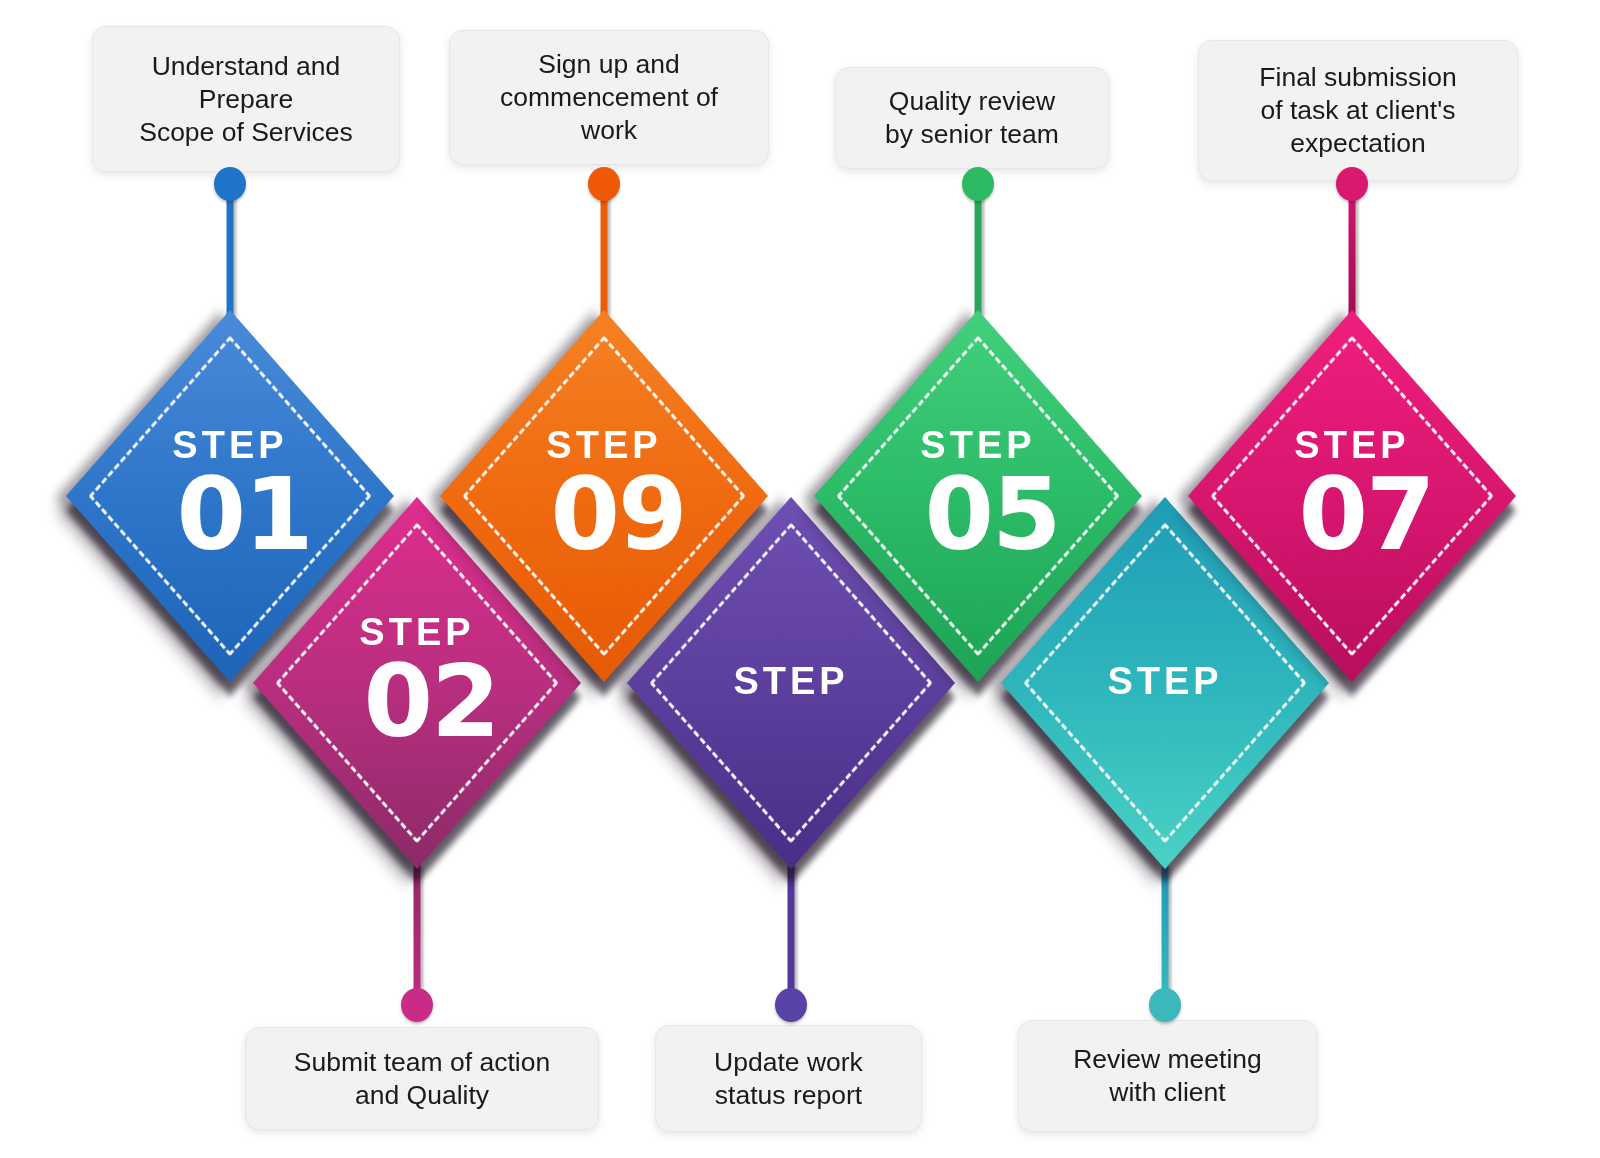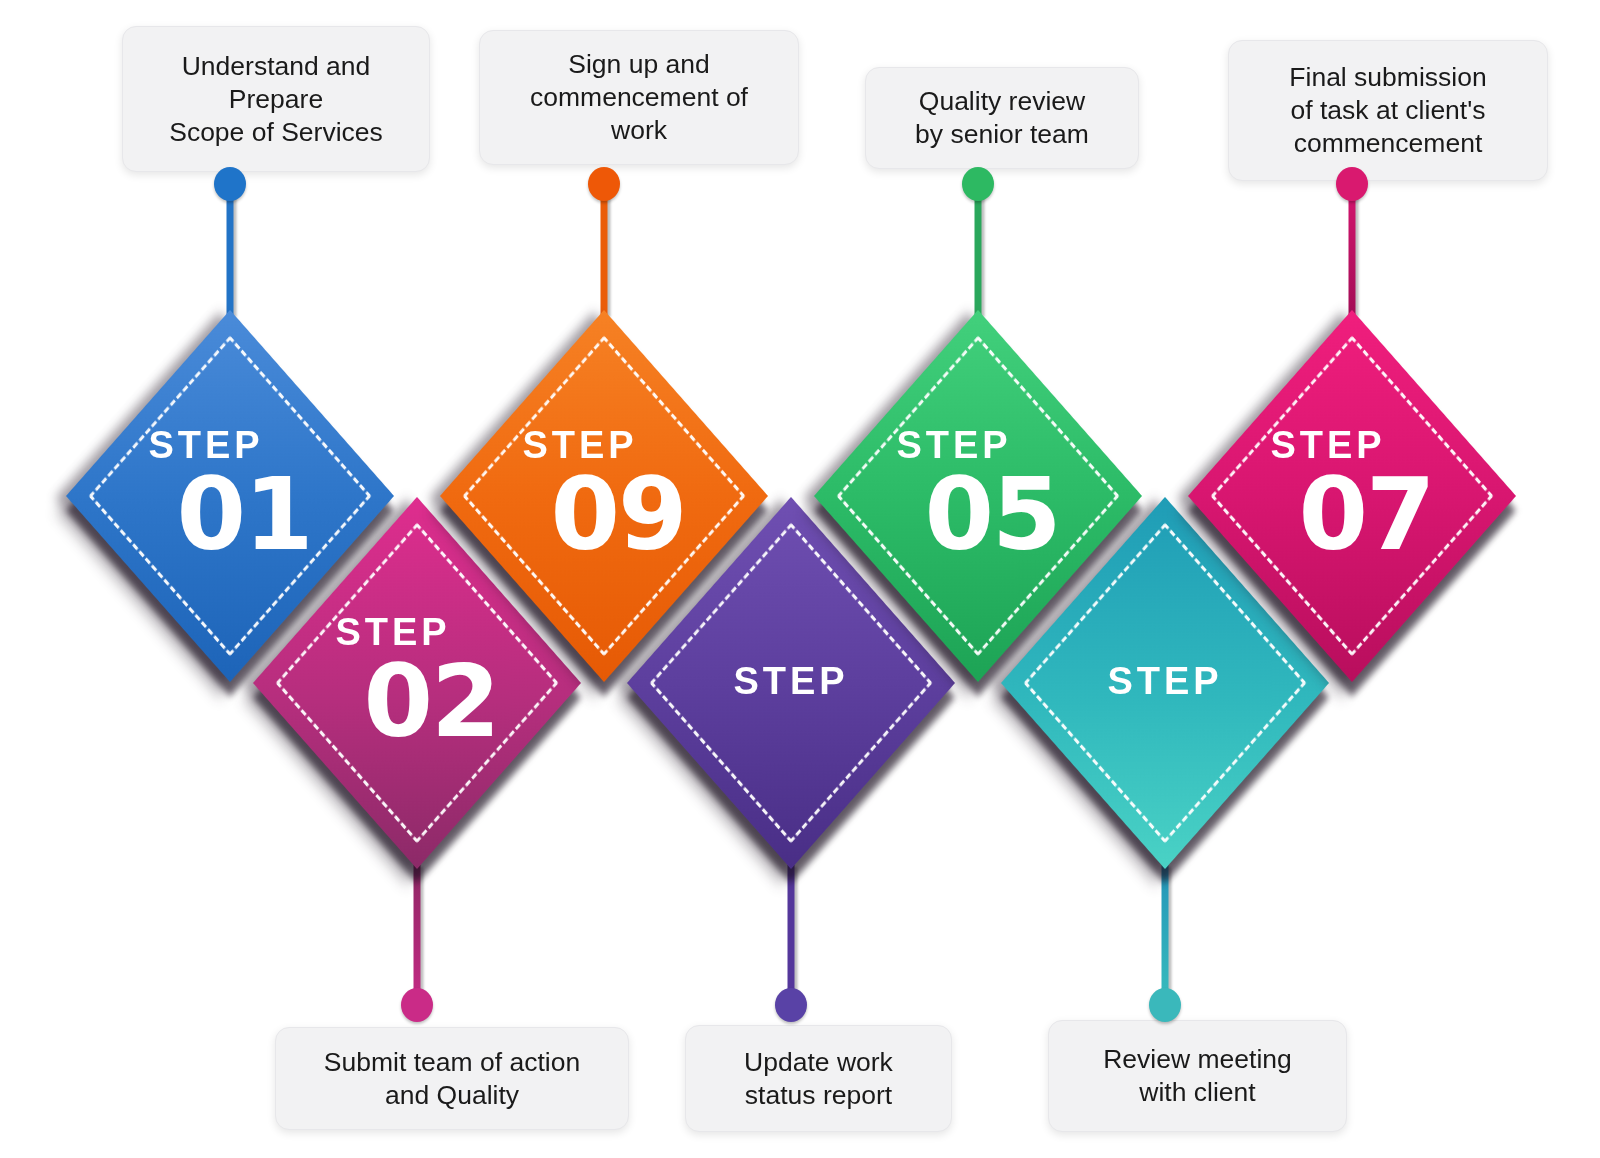--- a/index.html
+++ b/index.html
@@ -15,21 +15,21 @@
   }
   .diamond::after{
     content:"";position:absolute;inset:16px;
     border:3px dashed rgba(255,255,255,.95);border-radius:2px;
   }
   .z-back{z-index:2;}
   .z-front{z-index:4;}
   
   .step-text{
     position:absolute;transform:translate(-50%,-50%);
-    text-align:left;color:#ffffff;line-height:1;white-space:nowrap;
+    text-align:center;color:#ffffff;line-height:1;white-space:nowrap;
   }
   .step-text.t-back{z-index:3;}
   .step-text.t-front{z-index:5;}
   .step-word{font-size:38px;font-weight:bold;letter-spacing:4px;}
   .step-num{
     font-family:"DejaVu Sans","Liberation Sans",sans-serif;
     font-size:100px;font-weight:bold;letter-spacing:-2px;line-height:.94;margin-top:4px;margin-left:28px;
   }
   
   .connector{
@@ -40,21 +40,21 @@
     position:absolute;width:32px;height:34px;border-radius:50%;
     transform:translate(-50%,-50%);z-index:6;
     box-shadow:0 2px 3px rgba(0,0,0,.25);
   }
   
   .callout{
     position:absolute;z-index:6;
     background:#f2f2f3;border:1px solid #e7e7ea;border-radius:14px;
     box-shadow:0 3px 8px rgba(0,0,0,.10);
     display:flex;flex-direction:column;justify-content:center;align-items:center;
-    font-size:26.5px;line-height:33px;color:#1a1a1a;text-align:center;margin-left:30px;
+    font-size:26.5px;line-height:33px;color:#1a1a1a;text-align:center;
   }
 </style>
 </head>
 <body>
 
 <div class="stage">
 
   <div class="callout" style="left:92px;top:26px;width:306px;height:144px">
     <div>Understand and</div>
     <div>Prepare</div>
@@ -65,21 +65,21 @@
     <div>commencement of</div>
     <div>work</div>
   </div>
   <div class="callout" style="left:835px;top:67px;width:272px;height:100px">
     <div>Quality review</div>
     <div>by senior team</div>
   </div>
   <div class="callout" style="left:1198px;top:40px;width:318px;height:139px">
     <div>Final submission</div>
     <div>of task at client's</div>
-    <div>commencement</div>
+    <div>expectation</div>
   </div>
   <div class="callout" style="left:245px;top:1027px;width:352px;height:101px">
     <div>Submit team of action</div>
     <div>and Quality</div>
   </div>
   <div class="callout" style="left:655px;top:1025px;width:265px;height:105px">
     <div>Update work</div>
     <div>status report</div>
   </div>
   <div class="callout" style="left:1018px;top:1020px;width:297px;height:110px">

